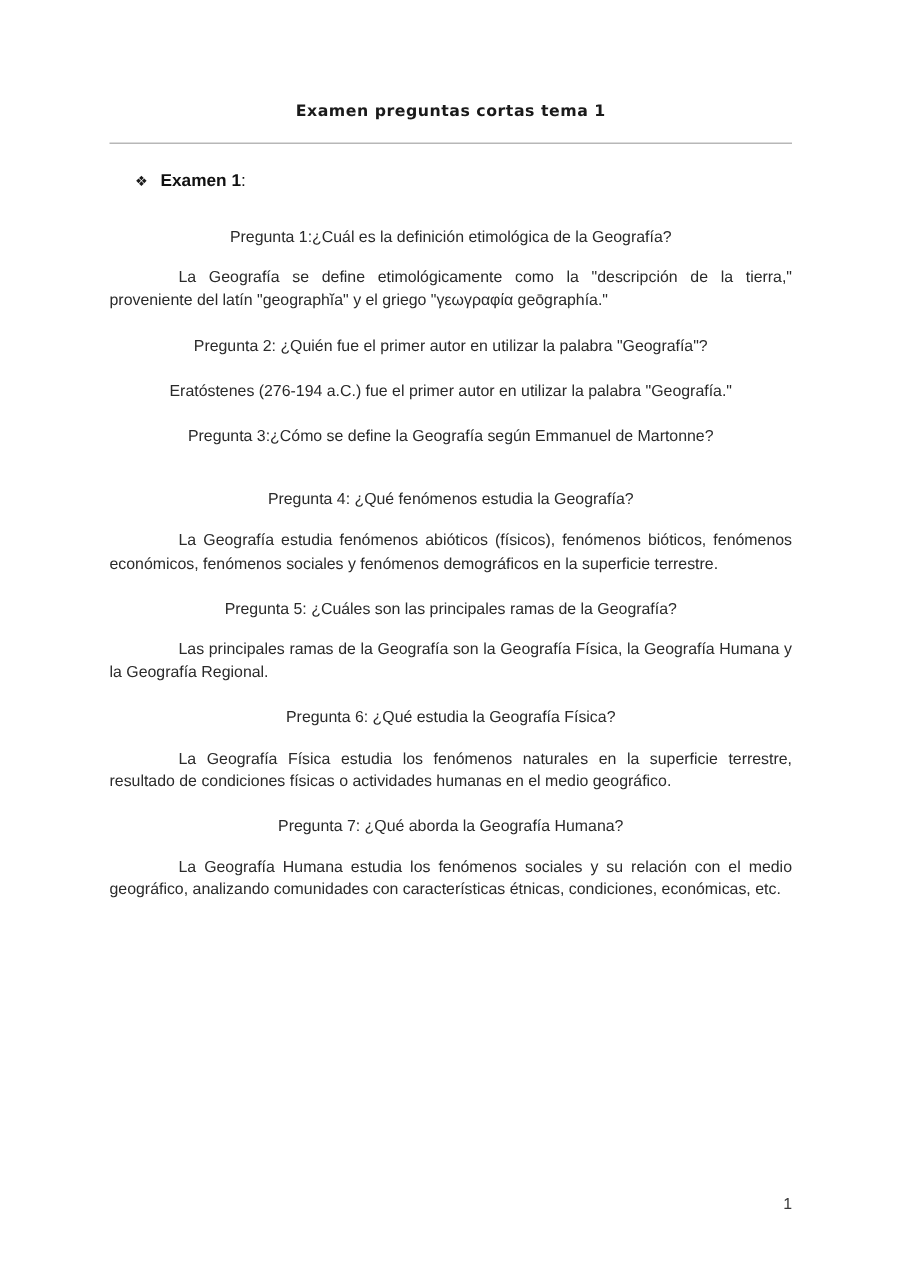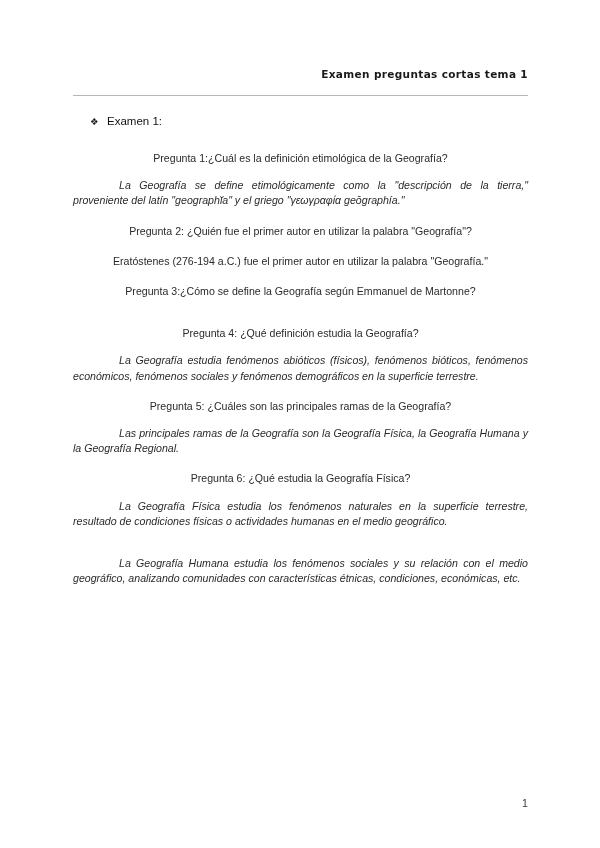--- a/index.html
+++ b/index.html
@@ -30,21 +30,20 @@
   }
 
   .doc-header-title {
     font-family: "DejaVu Sans", sans-serif;
     font-weight: bold;
     font-size: 10.5px;
     letter-spacing: 0.35px;
     color: #1a1a1a;
     line-height: 1.2;
     white-space: nowrap;
-    text-align: right;
   }
 
   .header-rule {
     position: absolute;
     left: 73px;
     top: 95px;
     width: 455px;
     height: 1px;
     background: #b7b7b7;
   }
@@ -70,21 +69,21 @@
   .bullet-mark {
     font-family: "DejaVu Sans", sans-serif;
     font-size: 9.5px;
     line-height: 16px;
     color: #1a1a1a;
     width: 17px;
     flex: 0 0 17px;
   }
 
   .bullet-heading-text {
-    font-weight: normal;
+    font-weight: bold;
     font-size: 11.5px;
     color: #111111;
   }
 
   .bullet-heading-colon {
     font-weight: normal;
     font-size: 11.5px;
     color: #111111;
   }
 
@@ -101,21 +100,20 @@
   
   p.a {
     margin: 0;
     padding: 0;
     font-size: 10.6px;
     line-height: 15.2px;
     text-align: justify;
     text-justify: inter-word;
     text-indent: 46px;
     color: #2a2a2a;
-    font-style: italic;
   }
 
   
   .gap-lg { height: 21px; }
   .gap-md { height: 15px; }
   .gap-sm { height: 12px; }
 
   
   .page-number {
     position: absolute;
@@ -151,32 +149,33 @@
         <div class="gap-sm"></div>
         <p class="a">La Geografía se define etimológicamente como la "descripción de la tierra," proveniente del latín "geographĭa" y el griego "γεωγραφία geōgraphía."</p>
         <div class="gap-md"></div>
         <p class="q">Pregunta 2: ¿Quién fue el primer autor en utilizar la palabra "Geografía"?</p>
         <div class="gap-md"></div>
         <p class="q">Eratóstenes (276-194 a.C.) fue el primer autor en utilizar la palabra "Geografía."</p>
         <div class="gap-md"></div>
         <p class="q">Pregunta 3:¿Cómo se define la Geografía según Emmanuel de Martonne?</p>
         <div class="gap-sm"></div>
         <div class="gap-md"></div>
-        <p class="q">Pregunta 4: ¿Qué definición estudia la Geografía?</p>
+        <p class="q">Pregunta 4: ¿Qué fenómenos estudia la Geografía?</p>
         <div class="gap-sm"></div>
         <p class="a">La Geografía estudia fenómenos abióticos (físicos), fenómenos bióticos, fenómenos económicos, fenómenos sociales y fenómenos demográficos en la superficie terrestre.</p>
         <div class="gap-md"></div>
         <p class="q">Pregunta 5: ¿Cuáles son las principales ramas de la Geografía?</p>
         <div class="gap-sm"></div>
         <p class="a">Las principales ramas de la Geografía son la Geografía Física, la Geografía Humana y la Geografía Regional.</p>
         <div class="gap-md"></div>
         <p class="q">Pregunta 6: ¿Qué estudia la Geografía Física?</p>
         <div class="gap-sm"></div>
         <p class="a">La Geografía Física estudia los fenómenos naturales en la superficie terrestre, resultado de condiciones físicas o actividades humanas en el medio geográfico.</p>
         <div class="gap-md"></div>
+        <p class="q">Pregunta 7: ¿Qué aborda la Geografía Humana?</p>
         <div class="gap-sm"></div>
         <p class="a">La Geografía Humana estudia los fenómenos sociales y su relación con el medio geográfico, analizando comunidades con características étnicas, condiciones, económicas, etc.</p>
       </div>
 
   </div>
 
   <div class="page-number">1</div>
 
 </div>
 

